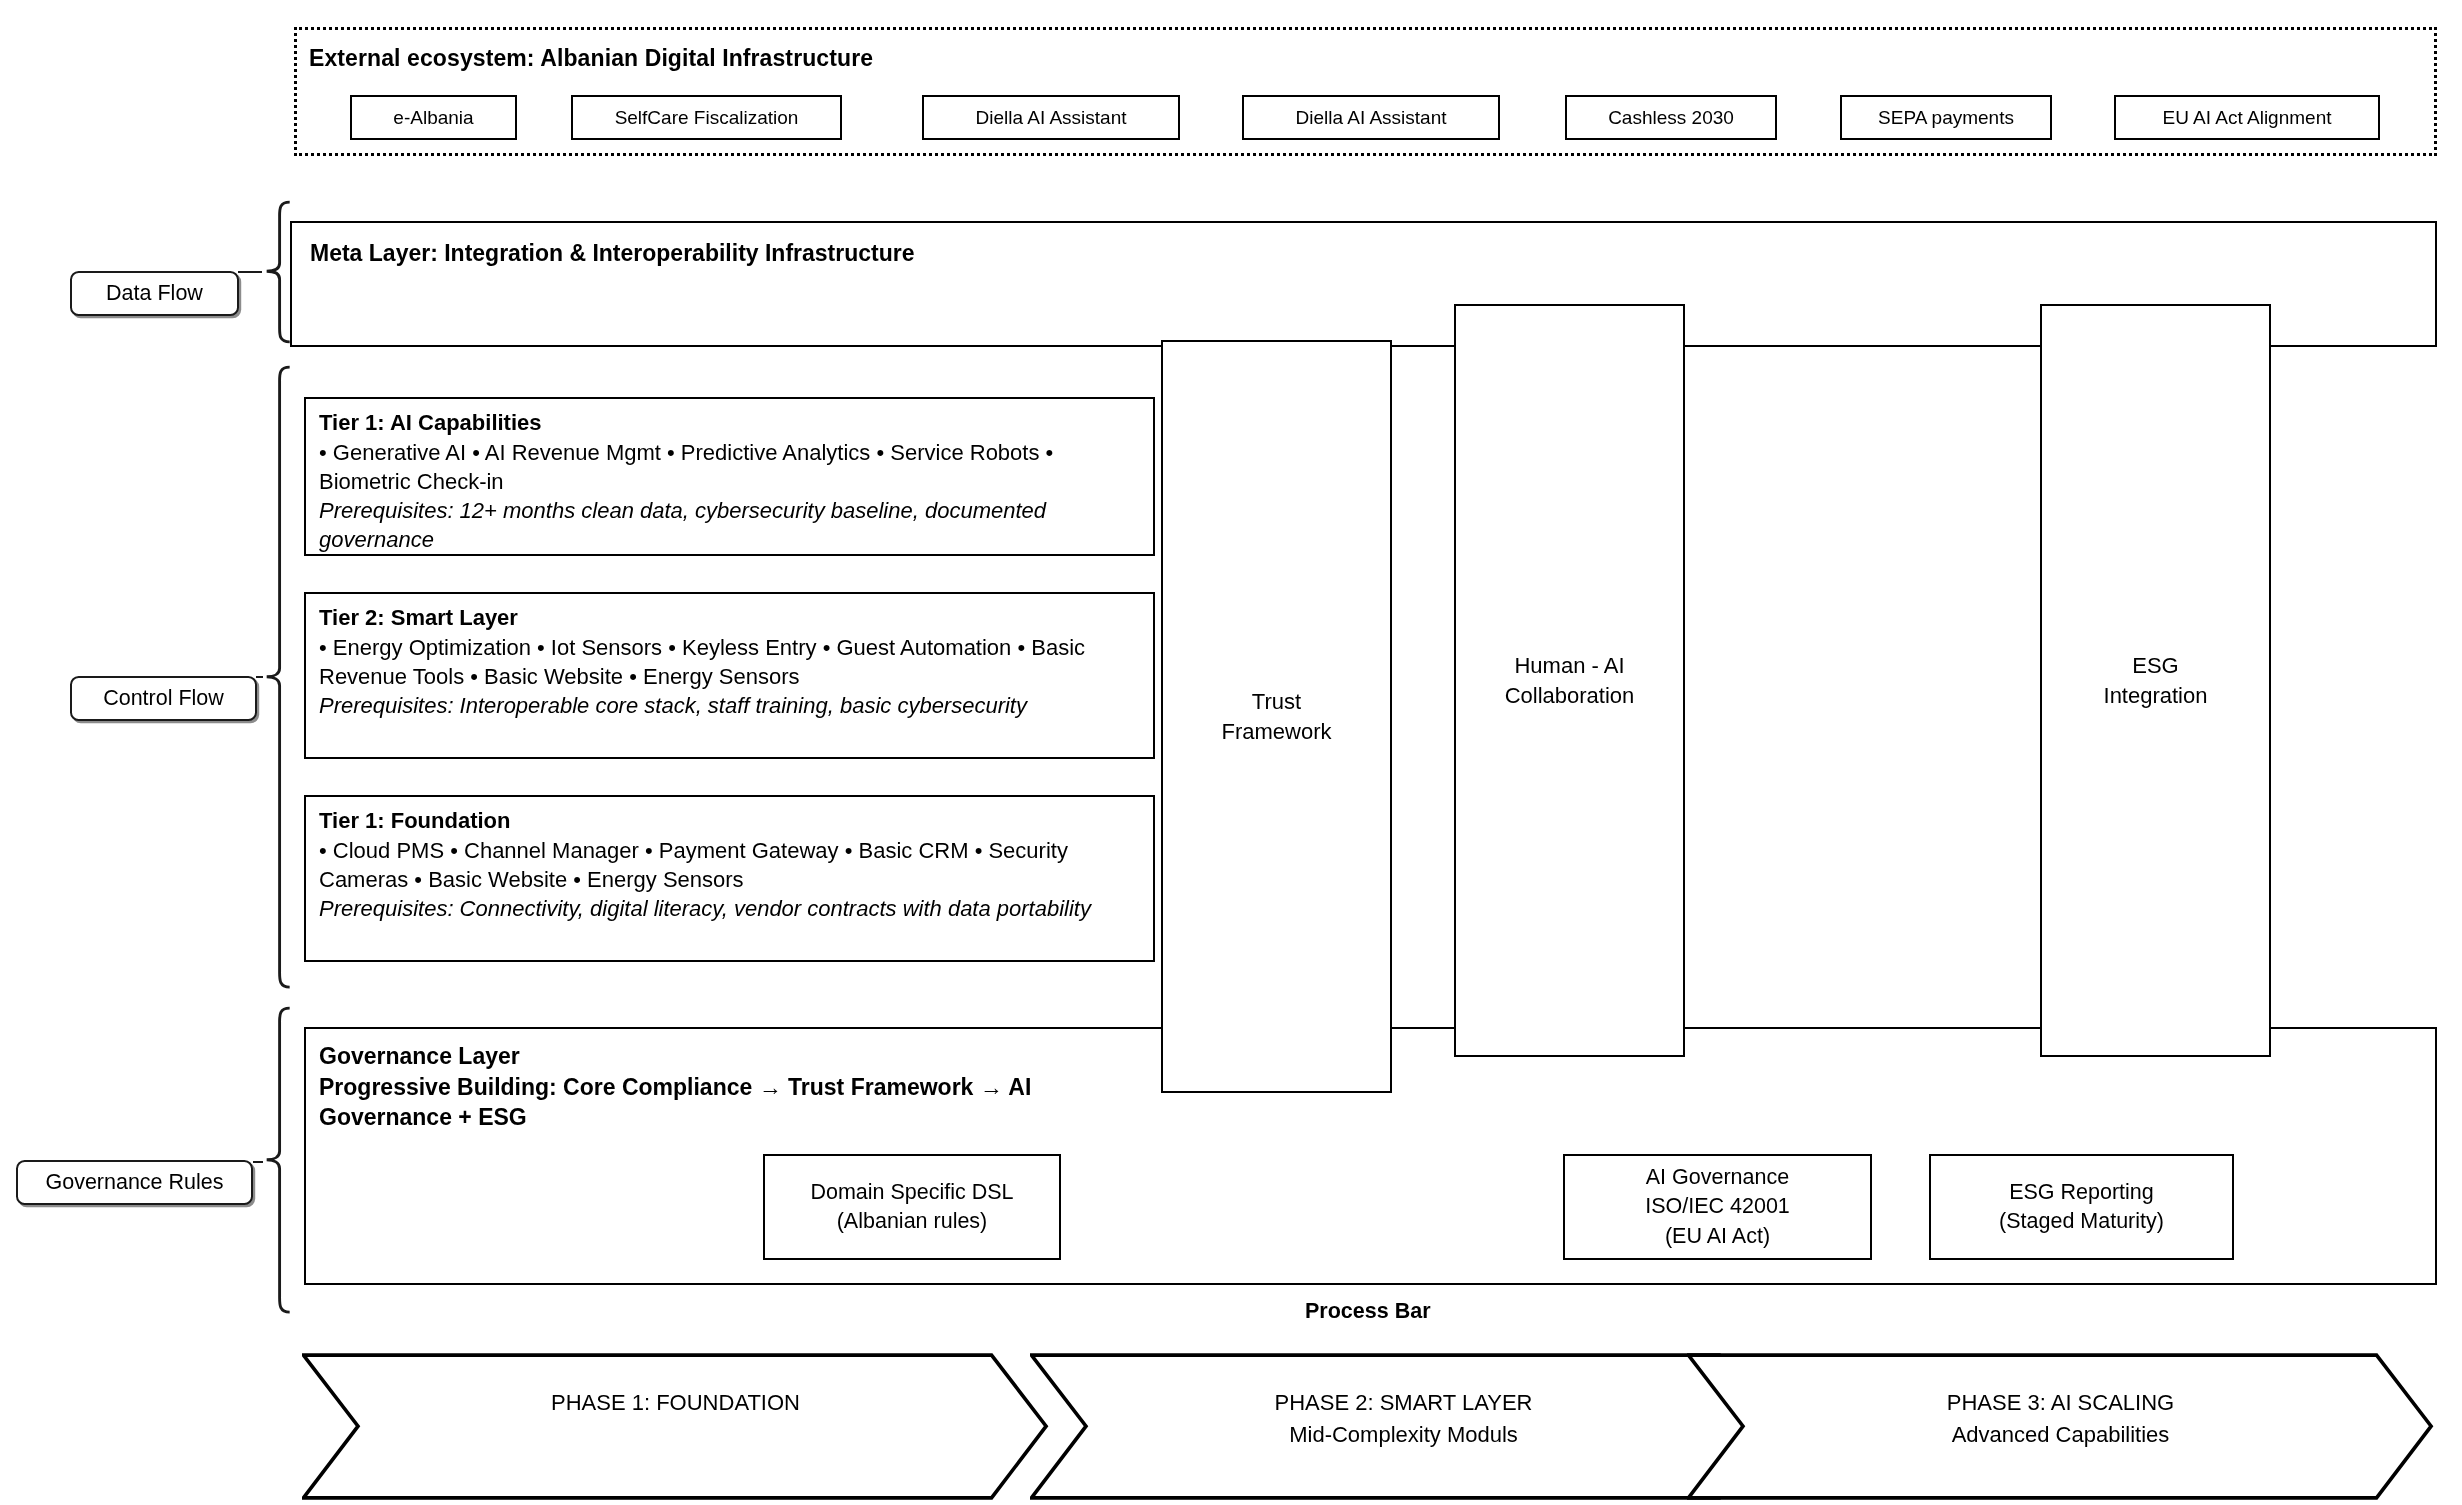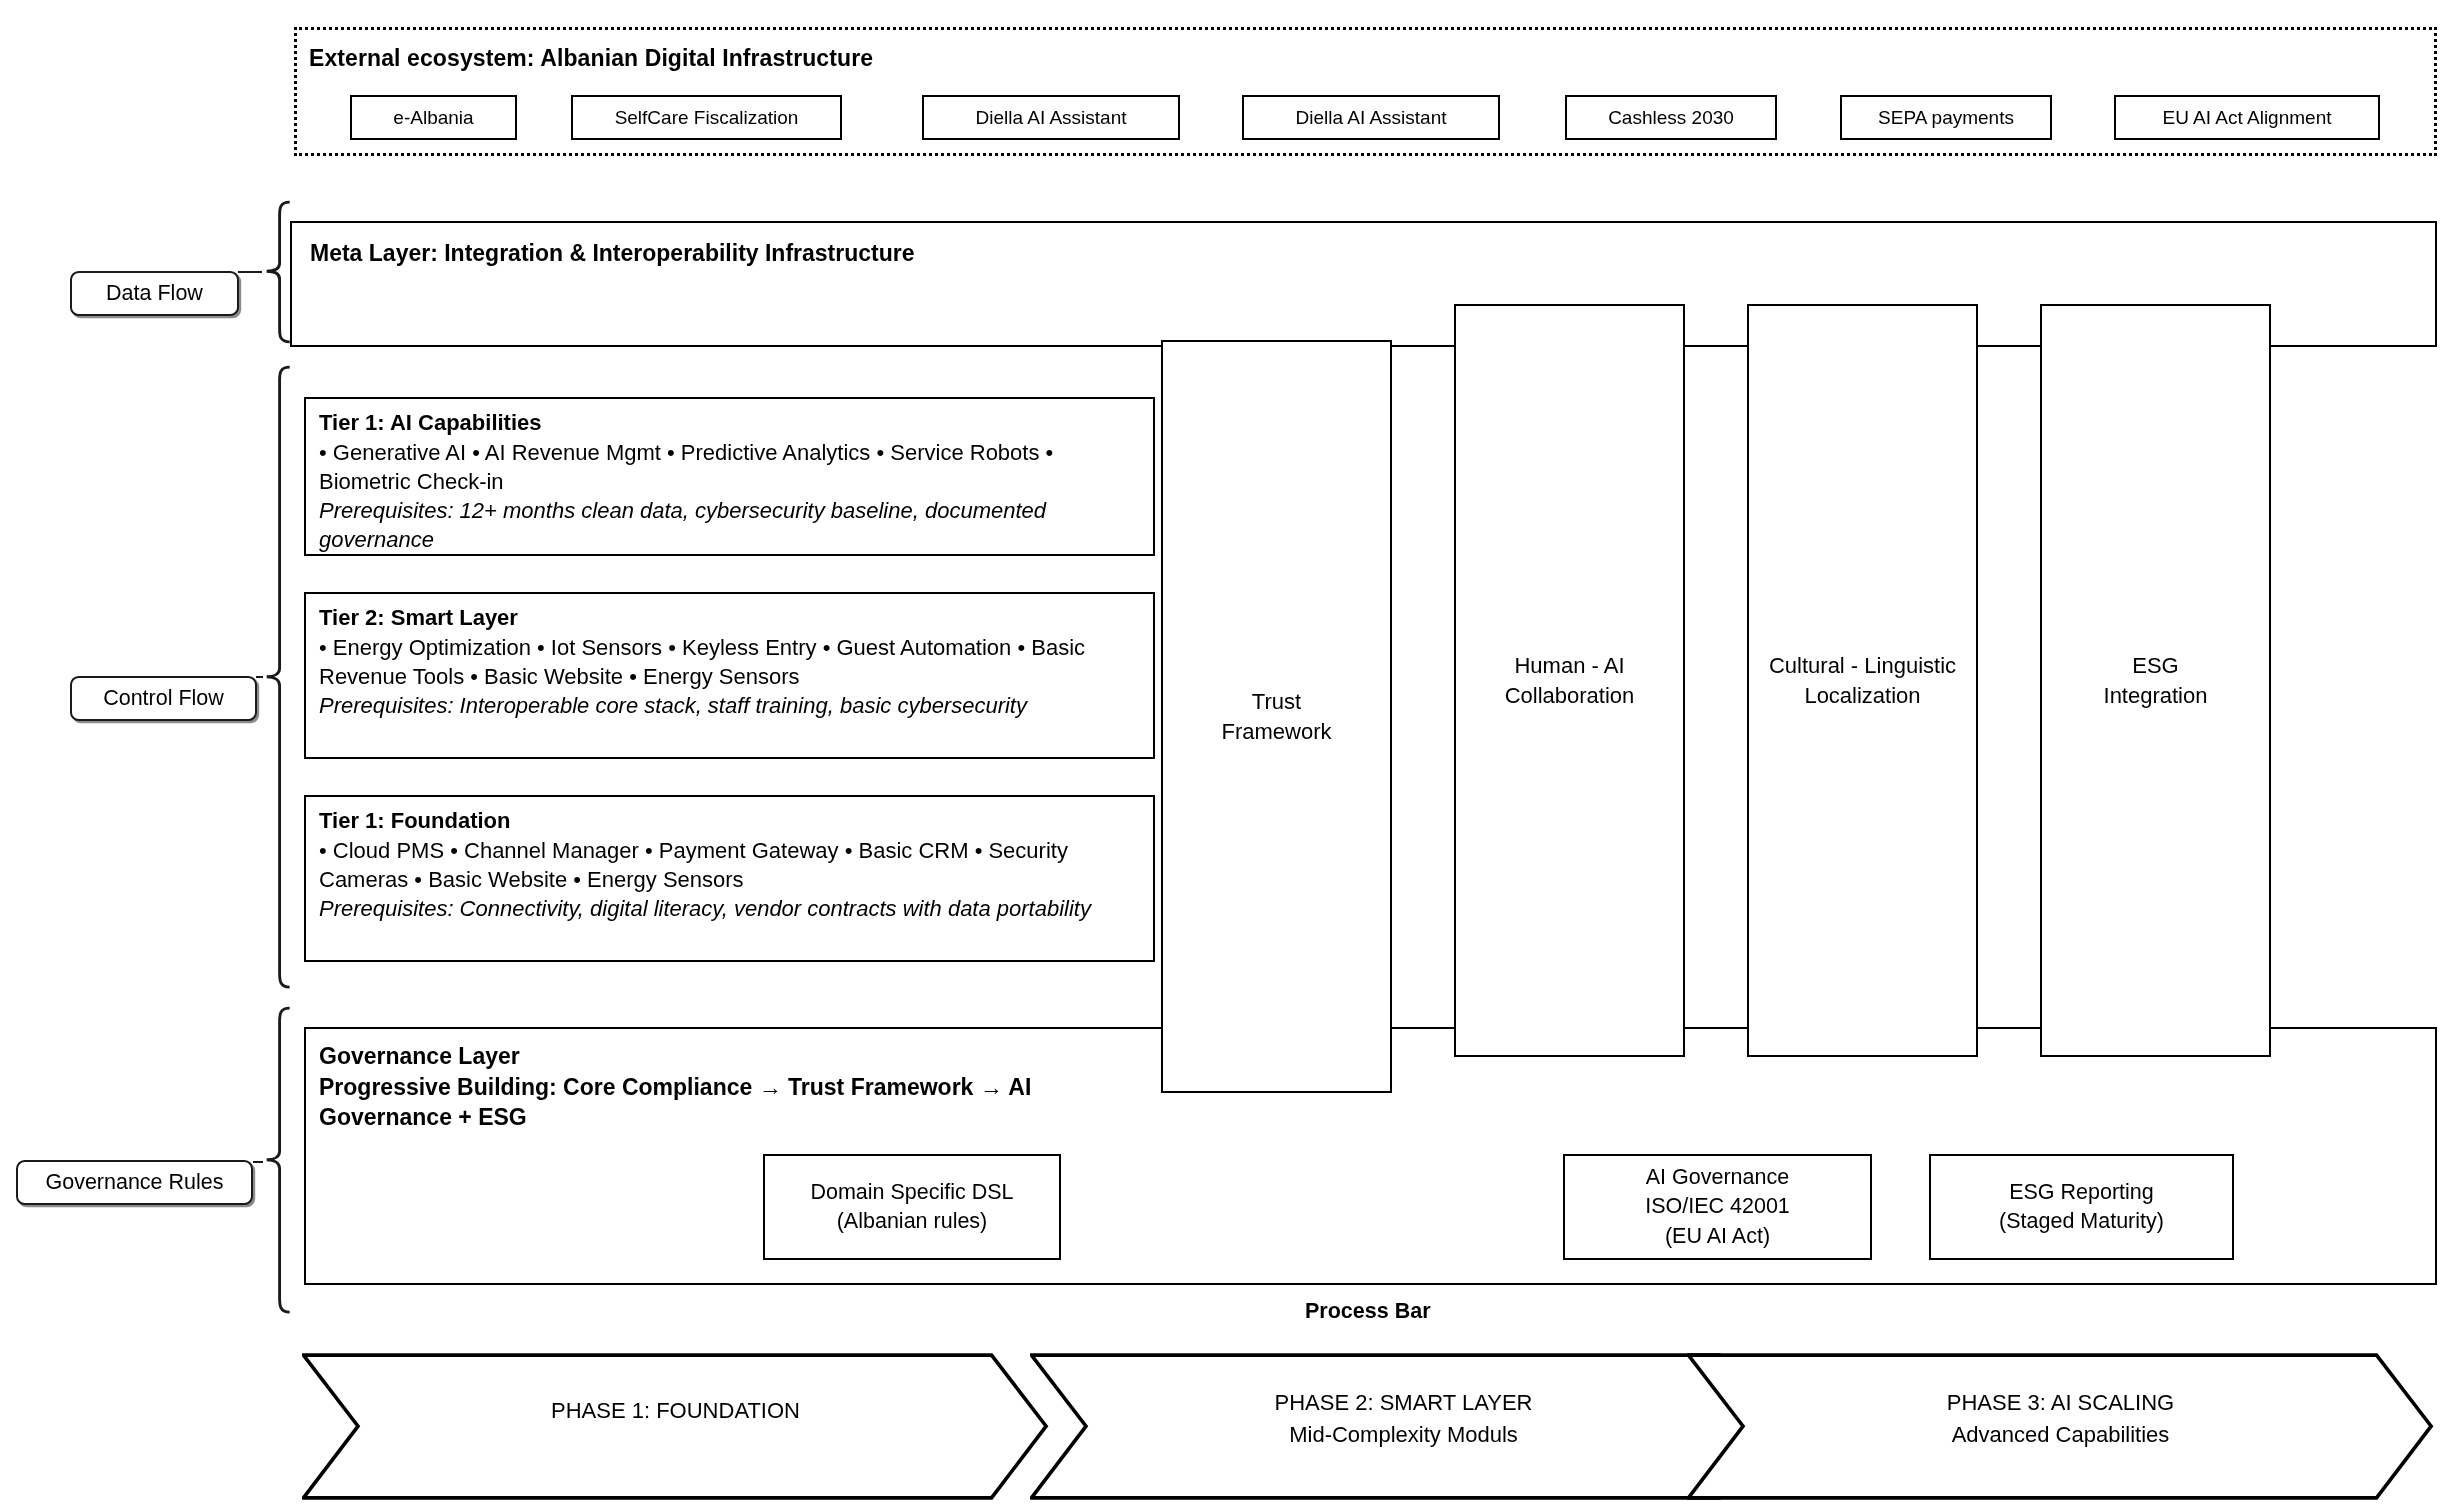--- a/index.html
+++ b/index.html
@@ -196,40 +196,34 @@
       <span>Trust</span><br>
       <span>Framework</span>
     </span>
   </div>
   <div class="abs vcol" style="left:1454px;top:304px;width:231px;height:753px;">
     <span>
       <span>Human - AI</span><br>
       <span>Collaboration</span>
     </span>
   </div>
-  <div class="abs vcol" style="left:1747px;top:304px;width:231px;height:753px;">
-    <span>
-      <span>Cultural - Linguistic</span><br>
-      <span>Localization</span>
-    </span>
-  </div>
   <div class="abs vcol" style="left:2040px;top:304px;width:231px;height:753px;">
     <span>
       <span>ESG</span><br>
       <span>Integration</span>
     </span>
   </div>
 
   <div class="abs" id="process-bar-label" style="left:1305px;top:1299px;">Process Bar</div>
 
   <div class="chev-wrap" style="left:302px;top:1353px;width:747px;height:147px;">
     <svg width="747" height="147" viewBox="0 0 1040 205" preserveAspectRatio="none">
       <path d="M2 3 L960 3 L1036 102 L960 202 L2 202 L78 102 Z" fill="#ffffff" stroke="#000000" stroke-width="5"></path>
     </svg>
-    <div class="chev-txt" style="top:34px;margin-top:8px;">
+    <div class="chev-txt" style="top:34px;">
       <div>PHASE 1: FOUNDATION</div>
     </div>
   </div>
 
   <div class="chev-wrap" style="left:1030px;top:1353px;width:747px;height:147px;">
     <svg width="747" height="147" viewBox="0 0 1040 205" preserveAspectRatio="none">
       <path d="M2 3 L960 3 L1036 102 L960 202 L2 202 L78 102 Z" fill="#ffffff" stroke="#000000" stroke-width="5"></path>
     </svg>
     <div class="chev-txt" style="top:34px;">
       <div>PHASE 2: SMART LAYER</div>

